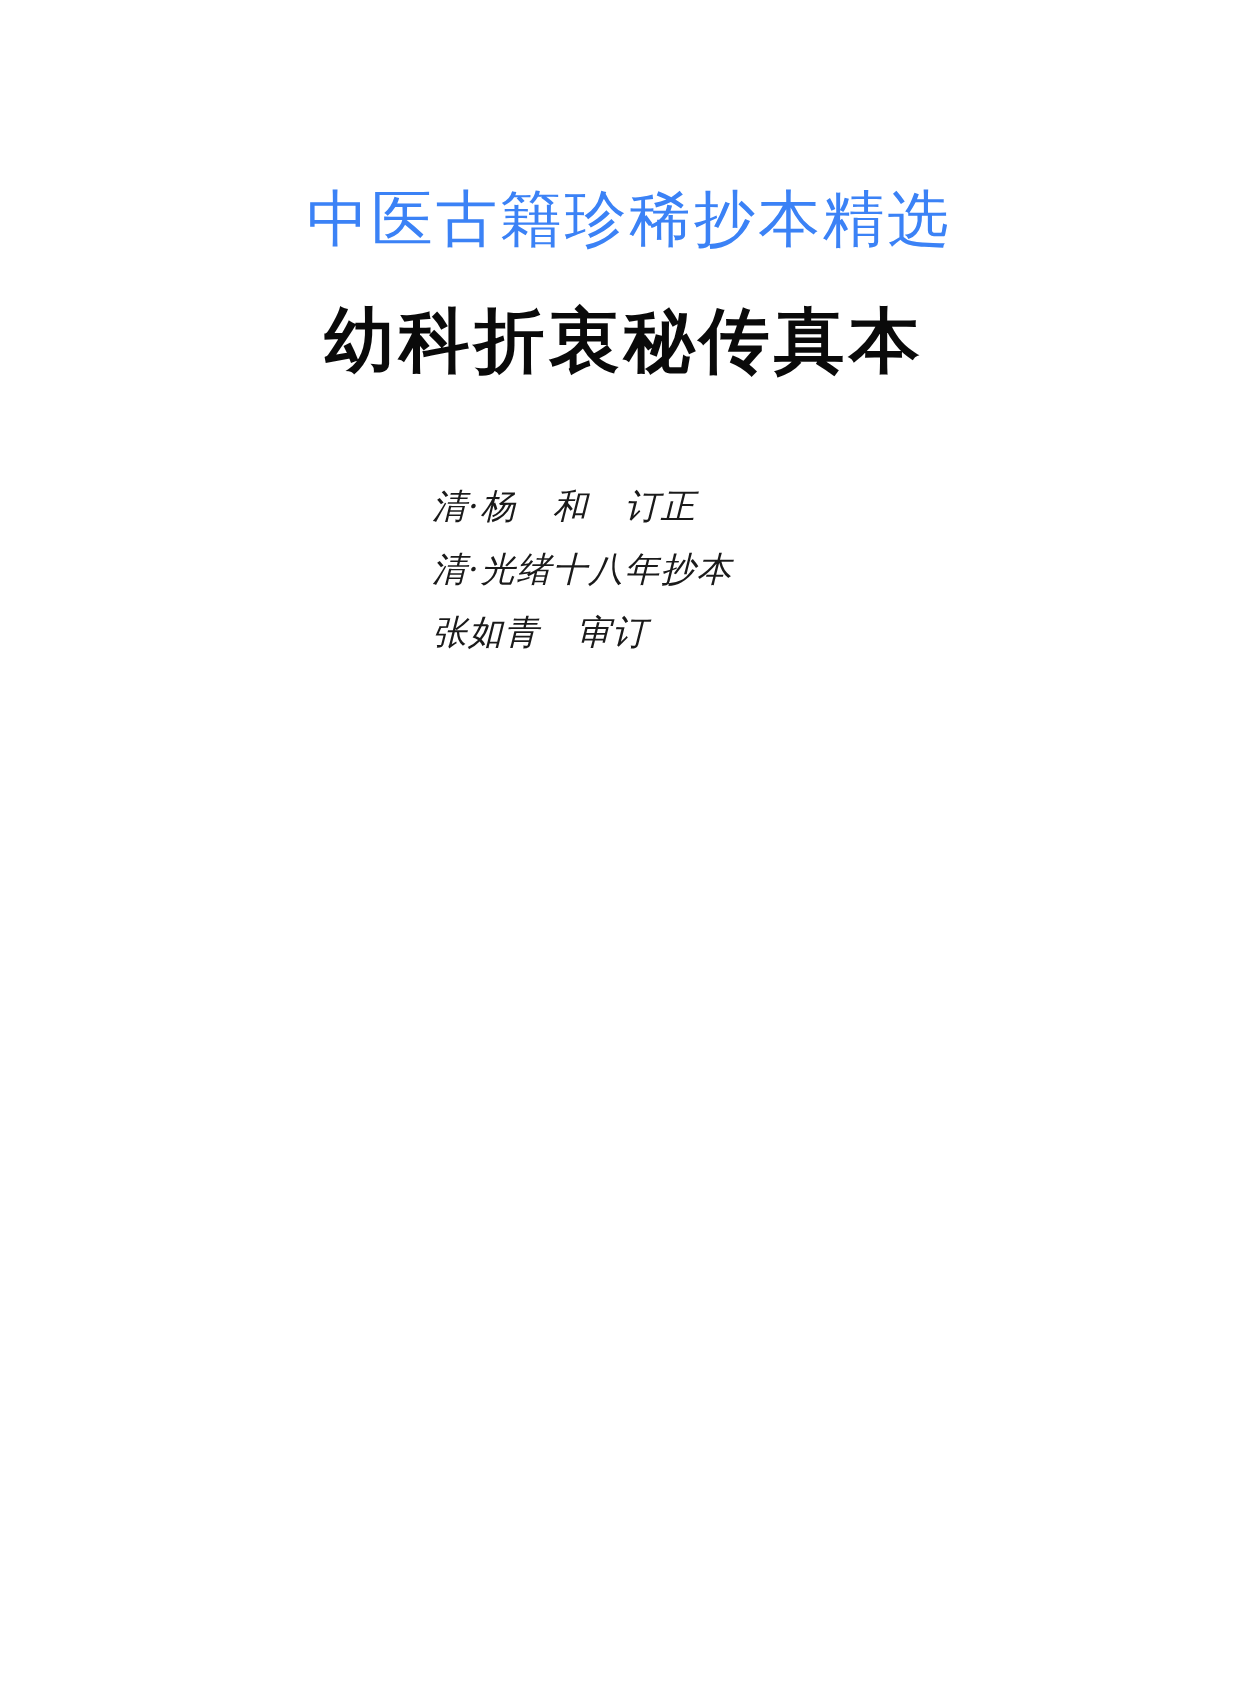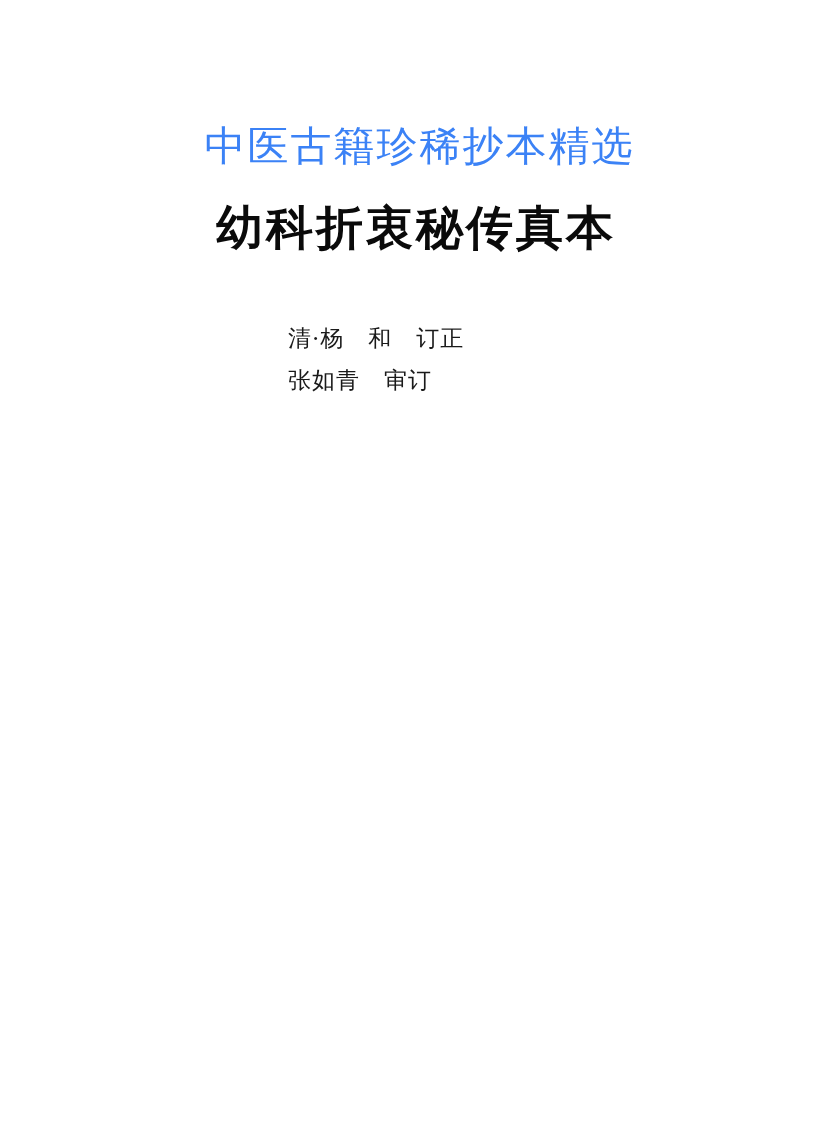--- a/index.html
+++ b/index.html
@@ -51,29 +51,31 @@
     top: 318px;
     left: 288px;
     width: 440px;
   }
   .credit-line {
     font-size: 23px;
     line-height: 1.82;
     letter-spacing: 1px;
     color: #1a1a1a;
     white-space: pre;
+    font-style: italic;
   }
 </style>
 </head>
 <body>
 
 <div class="page">
 
   <div class="series-title">中医古籍珍稀抄本精选</div>
 
   <div class="main-title">幼科折衷秘传真本</div>
 
   <div class="credits">
     <div class="credit-line">清·杨　和　订正</div>
+    <div class="credit-line">清·光绪十八年抄本</div>
     <div class="credit-line">张如青　审订</div>
   </div>
 
 </div>
 
 </body></html>

